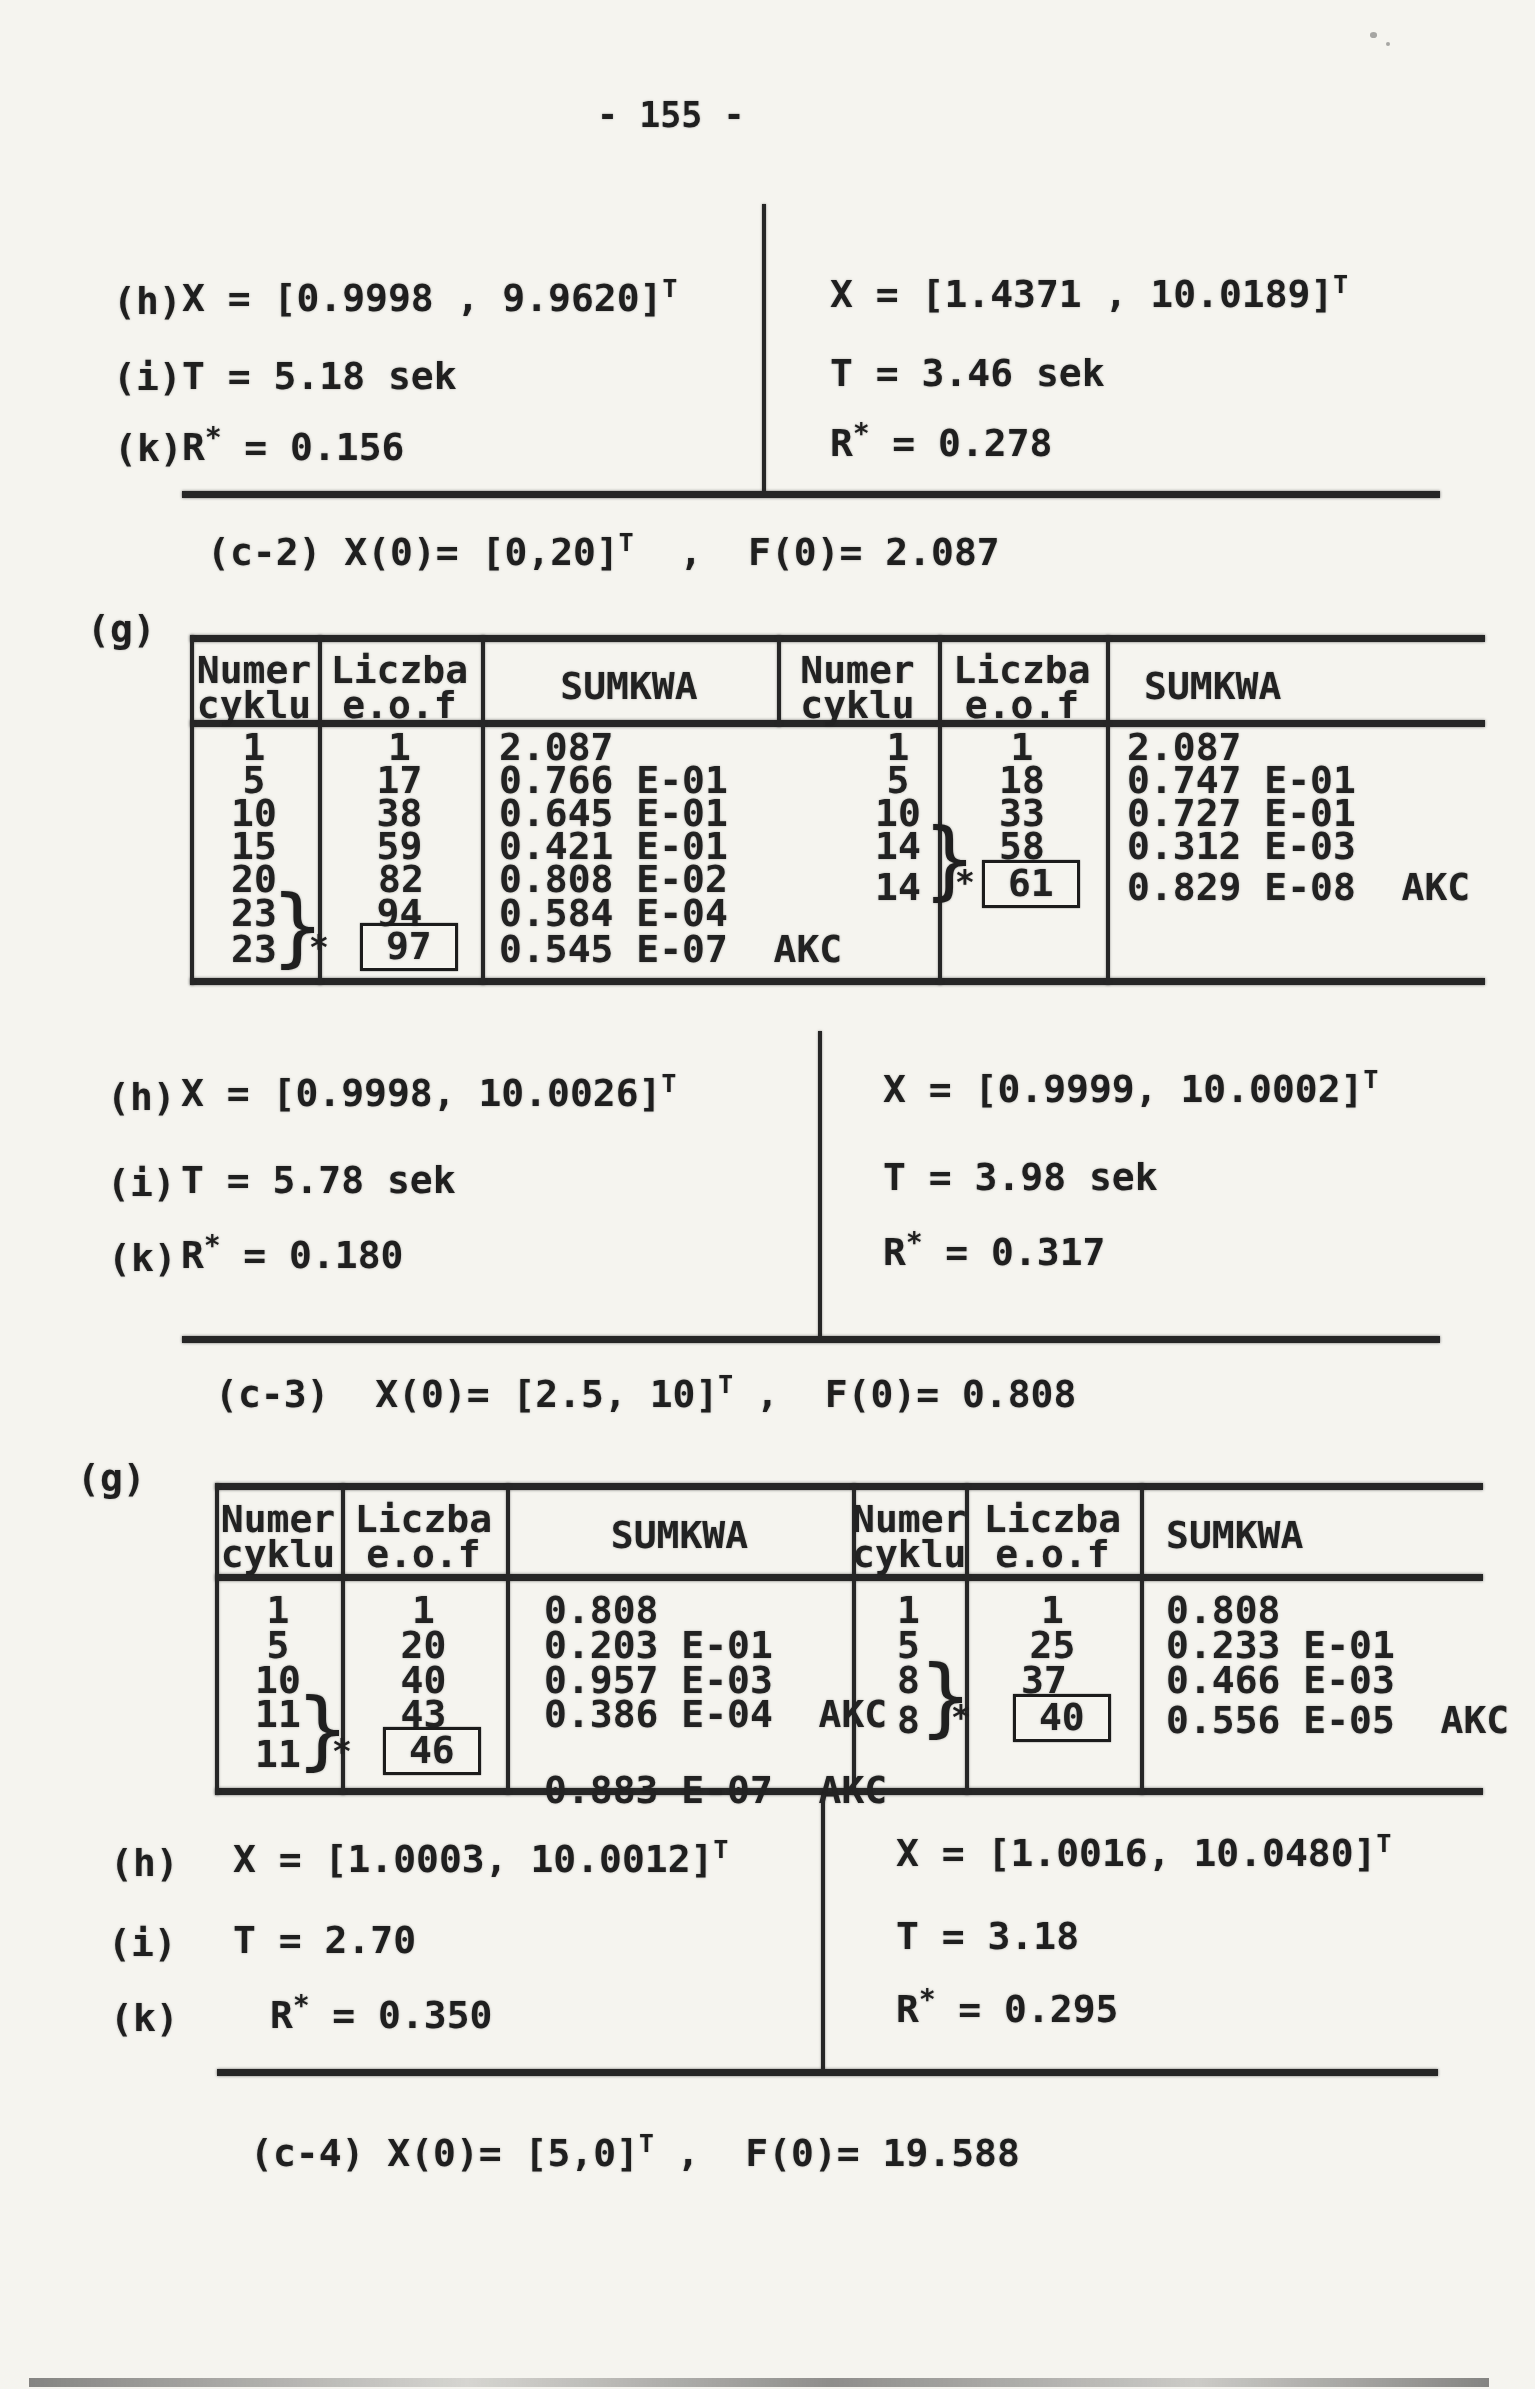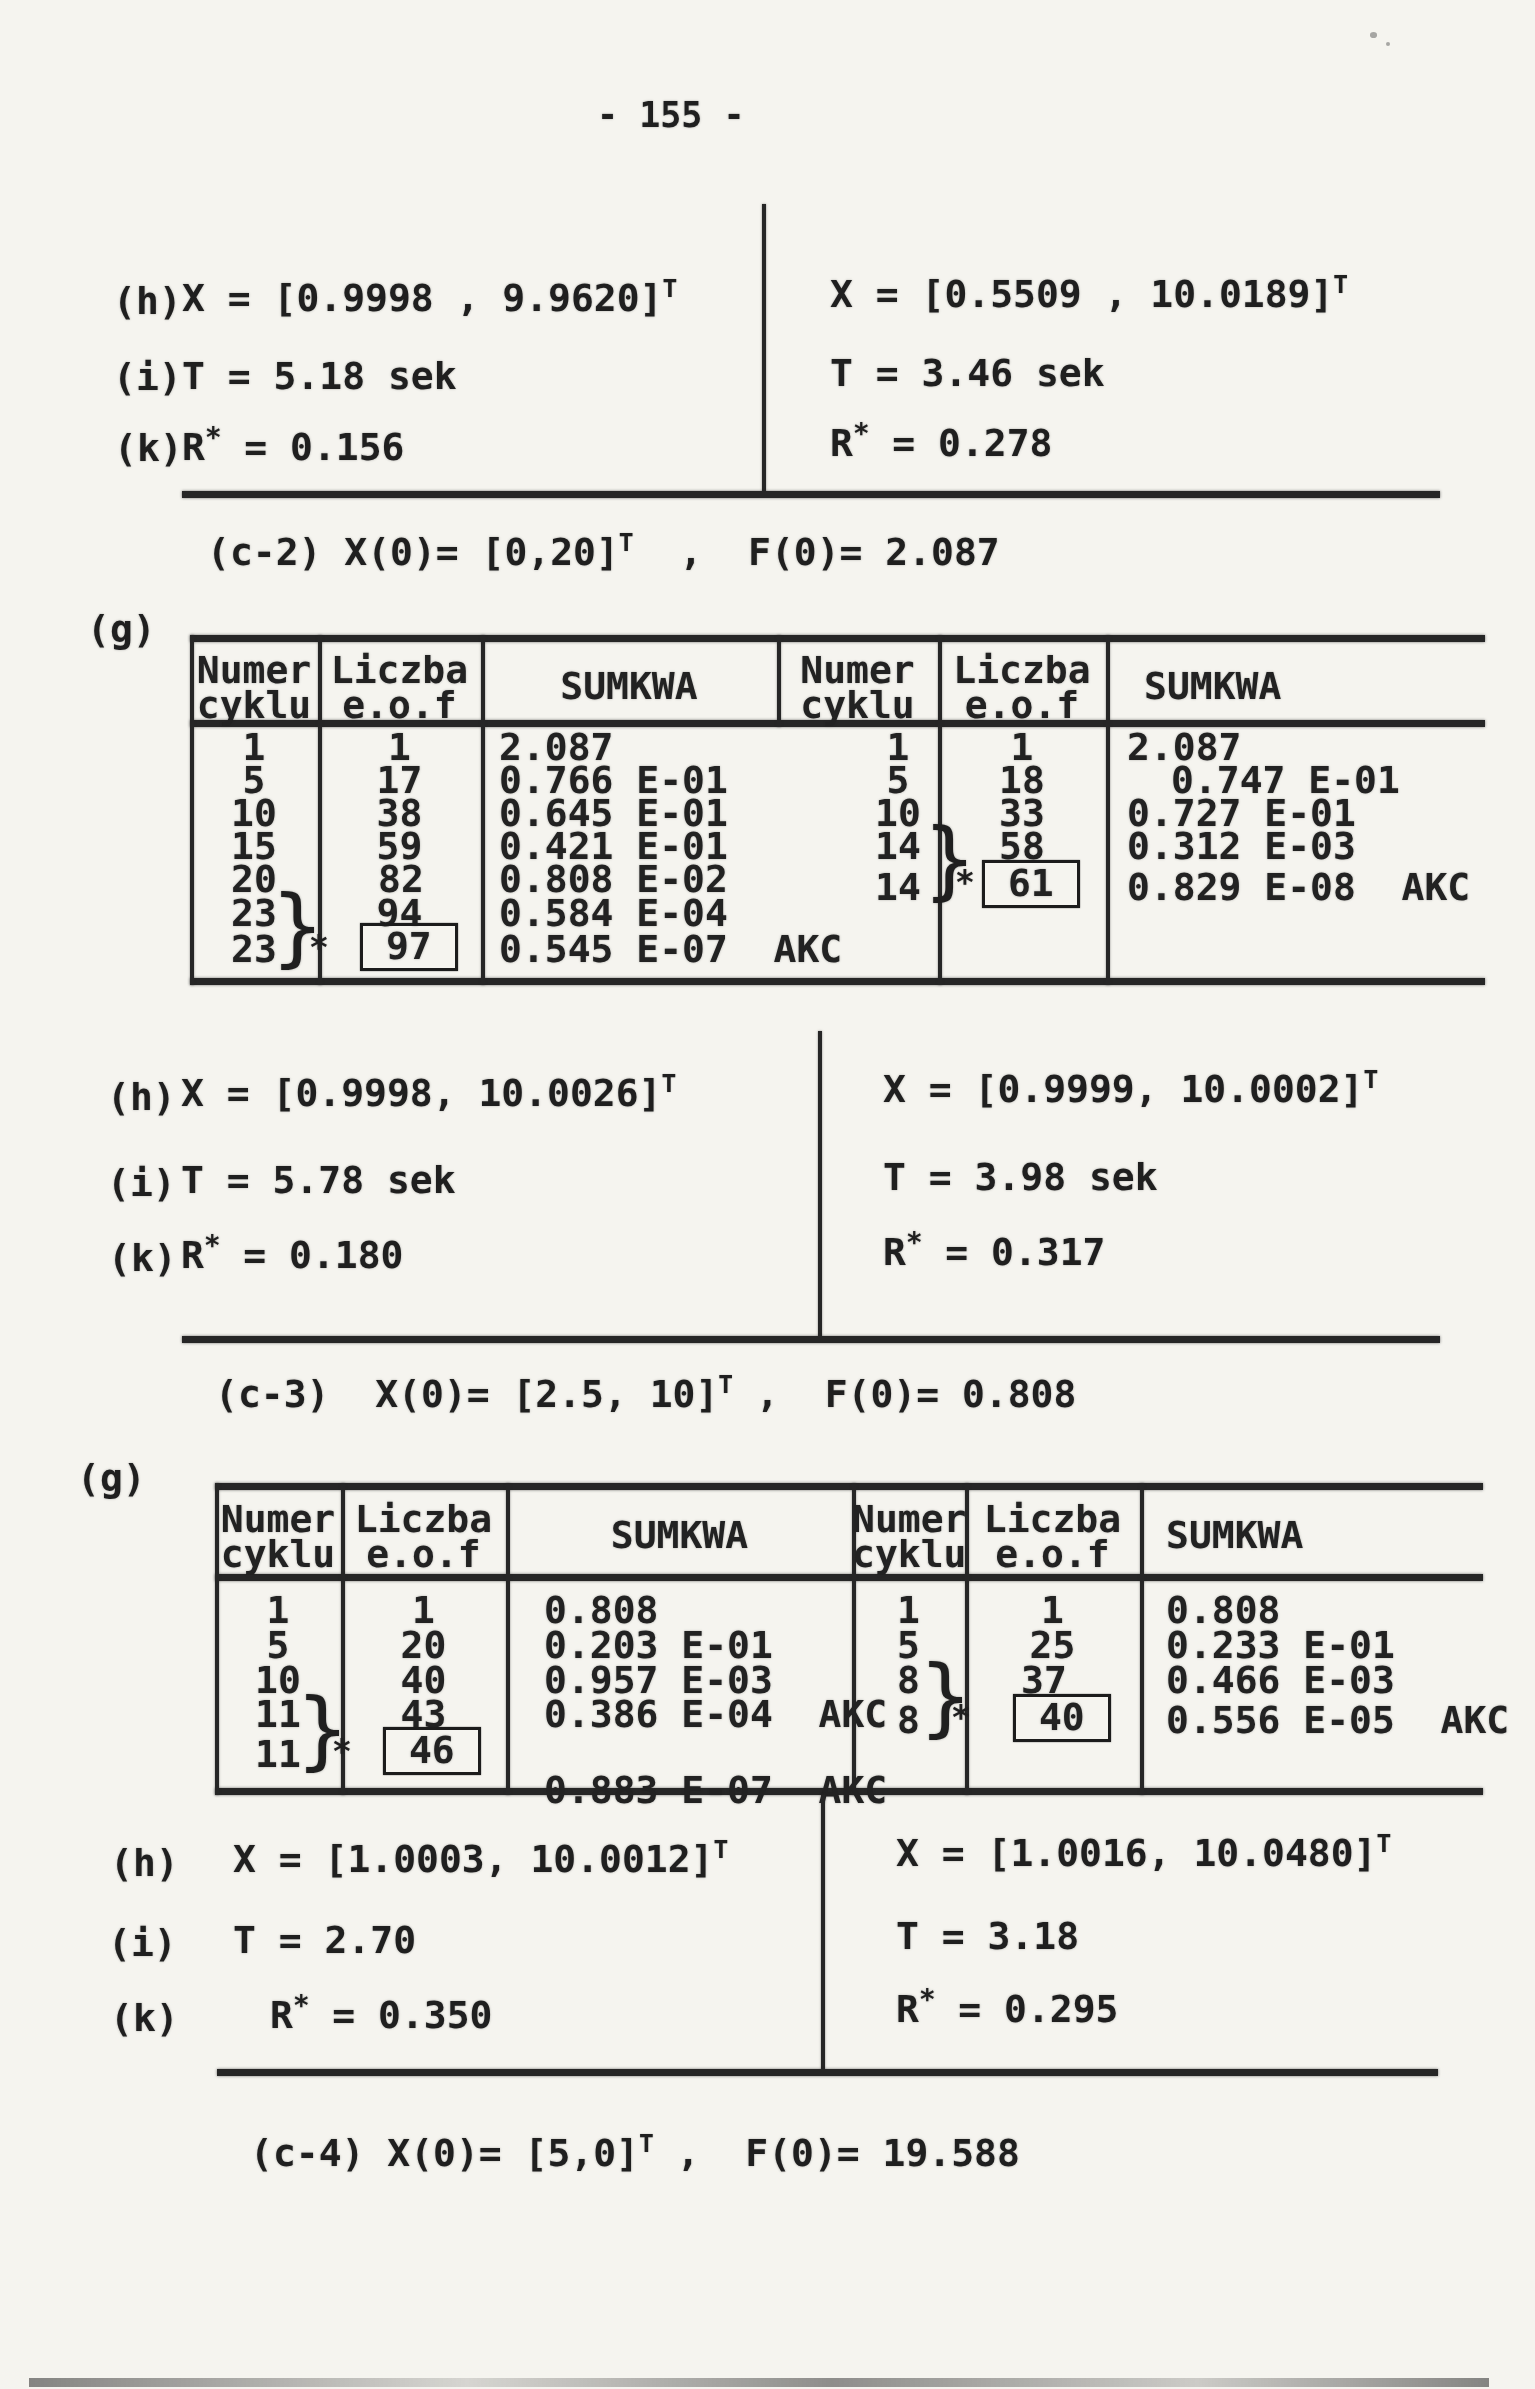--- a/index.html
+++ b/index.html
@@ -76,21 +76,21 @@
 
 <div class="page">
 
   <div class="t sm" style="left:597px;top:97px;">- 155 -</div>
 
   <div class="speck" style="left:1370px;top:32px;width:7.2px;height:5.8px;"></div>
   <div class="speck" style="left:1386px;top:42px;width:4.3px;height:4.3px;"></div>
 
   <div class="t" style="left:113px;top:282px;">(h)</div>
   <div class="t" style="left:182px;top:279px;"><span>X = [0.9998 , 9.9620]</span><span class="sup">T</span></div>
-  <div class="t" style="left:830px;top:275px;"><span>X = [0.5509 , 10.0189]</span><span class="sup">T</span></div>
+  <div class="t" style="left:830px;top:275px;"><span>X = [1.4371 , 10.0189]</span><span class="sup">T</span></div>
 
   <div class="t" style="left:113px;top:358px;">(i)</div>
   <div class="t" style="left:182px;top:357px;">T = 5.18 sek</div>
   <div class="t" style="left:830px;top:354px;">T = 3.46 sek</div>
 
   <div class="t" style="left:114px;top:429px;">(k)</div>
   <div class="t" style="left:182px;top:428px;"><span>R</span><span class="rsup">*</span><span> = 0.156</span></div>
   <div class="t" style="left:830px;top:424px;"><span>R</span><span class="rsup">*</span><span> = 0.278</span></div>
 
   <div class="vr" style="left:762px;top:204px;height:291px;"></div>
@@ -153,21 +153,21 @@
 
     <div class="brace" style="left:82px;top:249px;">}</div>
     <div class="star" style="left:119px;top:293px;">*</div>
 
     <div class="cell ctr" style="left:650px;top:93px;width:116px;">1</div>
     <div class="cell ctr" style="left:748px;top:93px;width:168px;">1</div>
     <div class="cell" style="left:937px;top:93px;">2.087</div>
 
     <div class="cell ctr" style="left:650px;top:126px;width:116px;">5</div>
     <div class="cell ctr" style="left:748px;top:126px;width:168px;">18</div>
-    <div class="cell" style="left:937px;top:126px;margin-left:44px;">0.747 E-01</div>
+    <div class="cell" style="left:937px;top:126px;">0.747 E-01</div>
 
     <div class="cell ctr" style="left:650px;top:159px;width:116px;">10</div>
     <div class="cell ctr" style="left:748px;top:159px;width:168px;">33</div>
     <div class="cell" style="left:937px;top:159px;">0.727 E-01</div>
 
     <div class="cell ctr" style="left:650px;top:192px;width:116px;">14</div>
     <div class="cell ctr" style="left:748px;top:192px;width:168px;">58</div>
     <div class="cell" style="left:937px;top:192px;">0.312 E-03</div>
 
     <div class="cell ctr" style="left:650px;top:233px;width:116px;">14</div>

